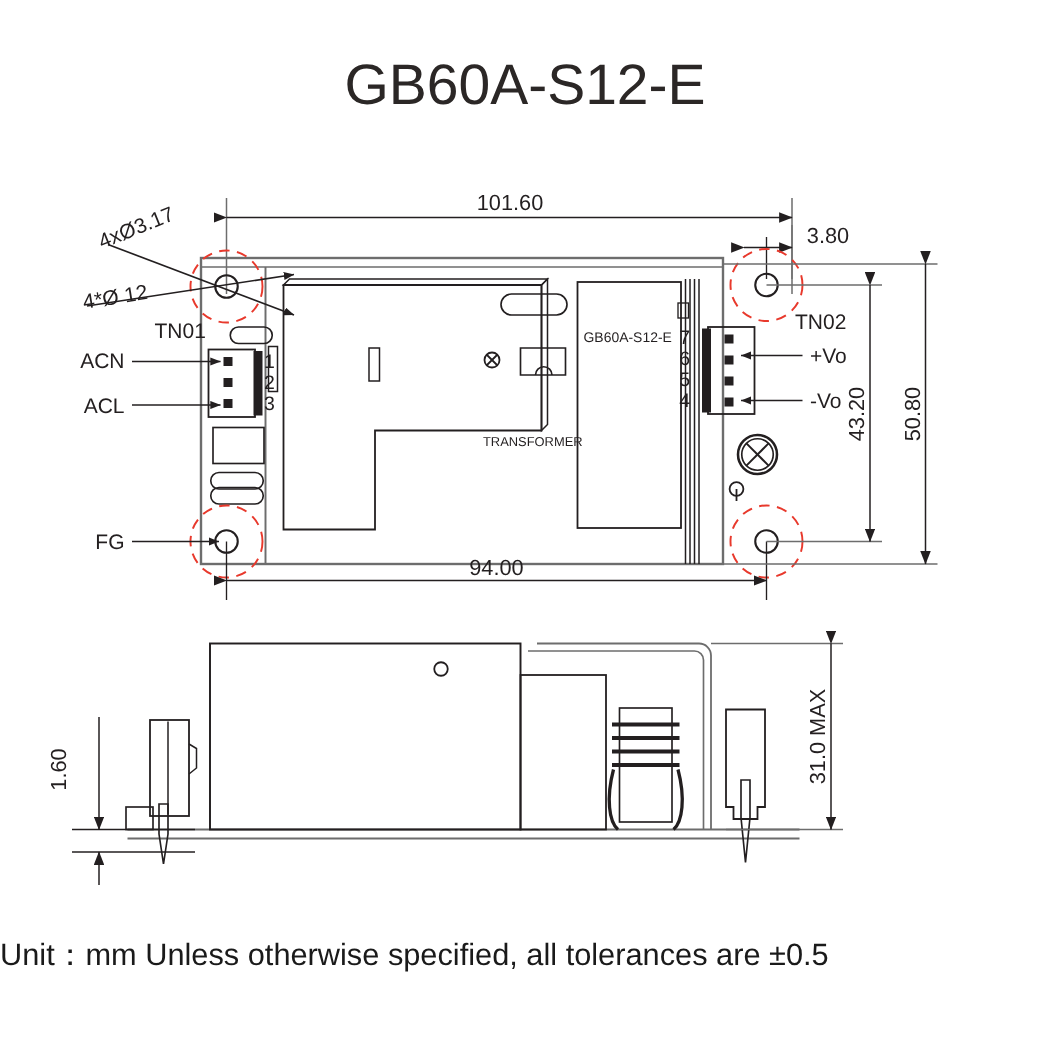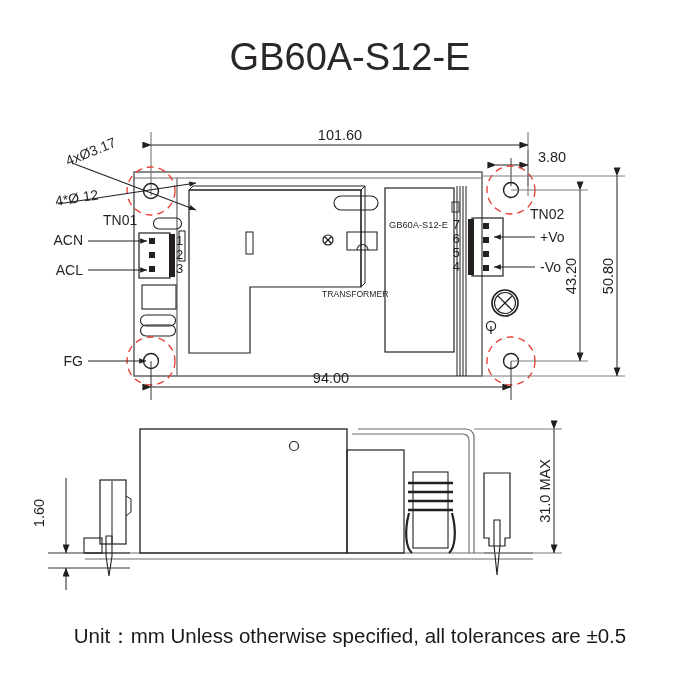--- a/index.html
+++ b/index.html
@@ -15,21 +15,21 @@
     position:absolute;
     left:0;right:0;top:36px;
     text-align:center;
     font-size:38px;
     letter-spacing:0px;
     color:#2b2726;
   }
   #footer-note{
     position:absolute;
     left:0;right:0;top:622px;
-    text-align:center;
+    text-align:left;
     font-size:20.5px;
     color:#1a1a1a;
     white-space:nowrap;
   }
   #drawing{
     position:absolute;left:0;top:0;
   }
 </style>
 </head>
 <body>

